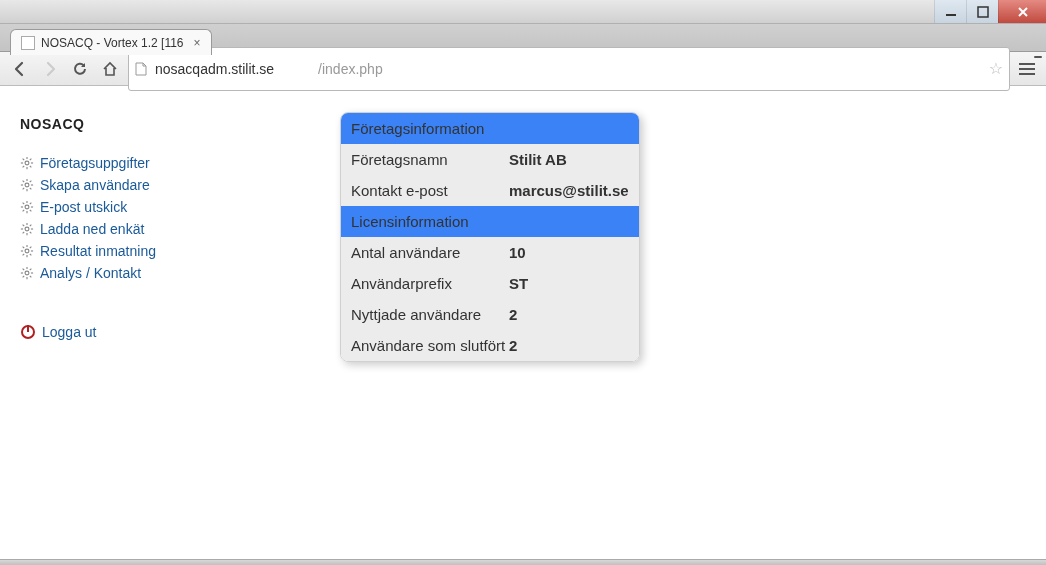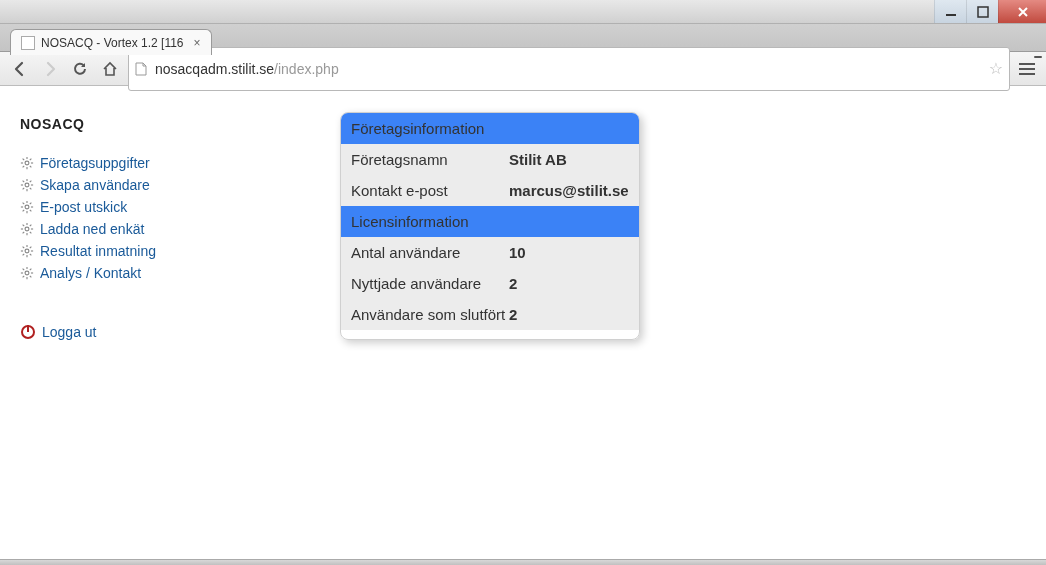--- a/index.html
+++ b/index.html
@@ -76,21 +76,21 @@
       border-radius: 3px;
       background: #fff;
       display: flex;
       align-items: center;
       padding: 0 6px;
       font-size: 14px;
       color: #333;
     }
     .omnibox .page-icon { width: 14px; height: 16px; margin-right: 6px; display: flex; align-items: center; }
     .omnibox .url-host { color: #333; }
-    .omnibox .url-path { color: #999; }
+    .omnibox .url-path { color: #999; margin-left: 44px; }
     .omnibox .star { margin-left: auto; color: #bbb; font-size: 16px; }
     .menu-btn { width: 22px; height: 22px; display: flex; flex-direction: column; justify-content: center; gap: 3px; padding: 3px; position: relative; }
     .menu-btn span { height: 2px; background: #555; }
     .menu-badge { position: absolute; top: -2px; right: -4px; width: 8px; height: 8px; background: #d9534f; border-radius: 2px; }
 
     
     .content { display: flex; padding: 30px 20px 20px 20px; color: #222; }
     .sidebar { width: 320px; }
     .app-title { font-weight: bold; font-size: 14px; margin-bottom: 20px; color: #222; letter-spacing: 0.5px; }
     .nav-list { list-style: none; }
@@ -325,20 +325,24 @@
       </div>
     <div class="info-row header">
       <span class="info-label">Licensinformation</span>
     </div>
     <div id="rows2">
         <div class="info-row data">
           <span class="info-label">Antal användare</span>
           <span class="info-value">10</span>
         </div>
         <div class="info-row data">
+          <span class="info-label">Användarprefix</span>
+          <span class="info-value">ST</span>
+        </div>
+        <div class="info-row data">
           <span class="info-label">Nyttjade användare</span>
           <span class="info-value">2</span>
         </div>
         <div class="info-row data">
           <span class="info-label">Användare som slutfört</span>
           <span class="info-value">2</span>
         </div>
       </div>
   </div>
 </div>

